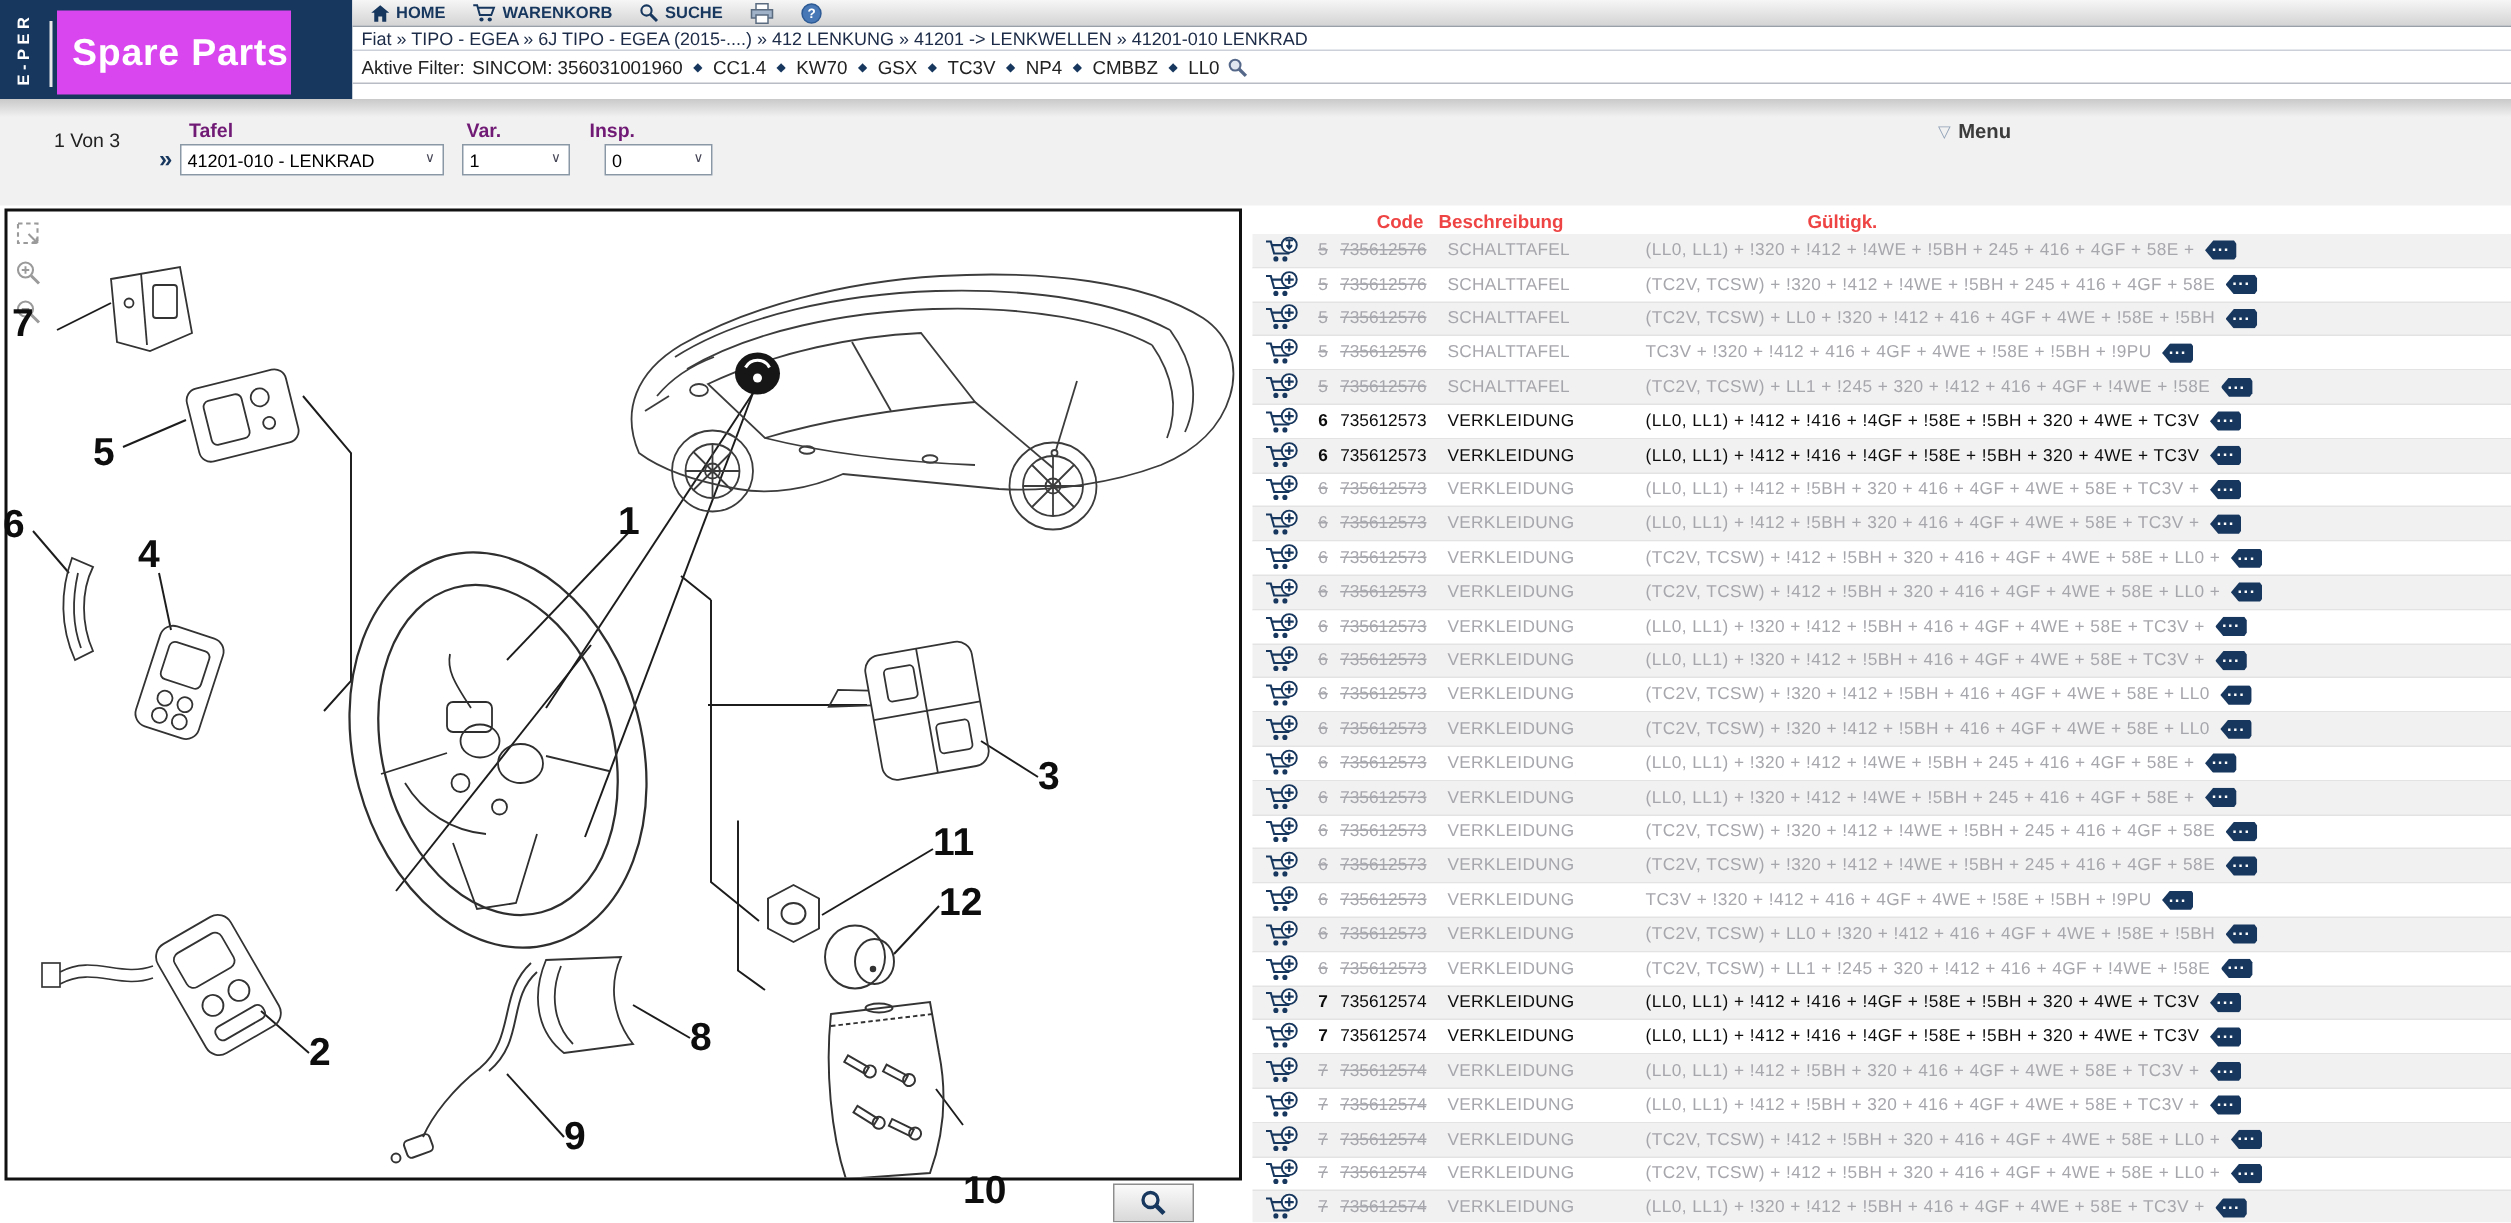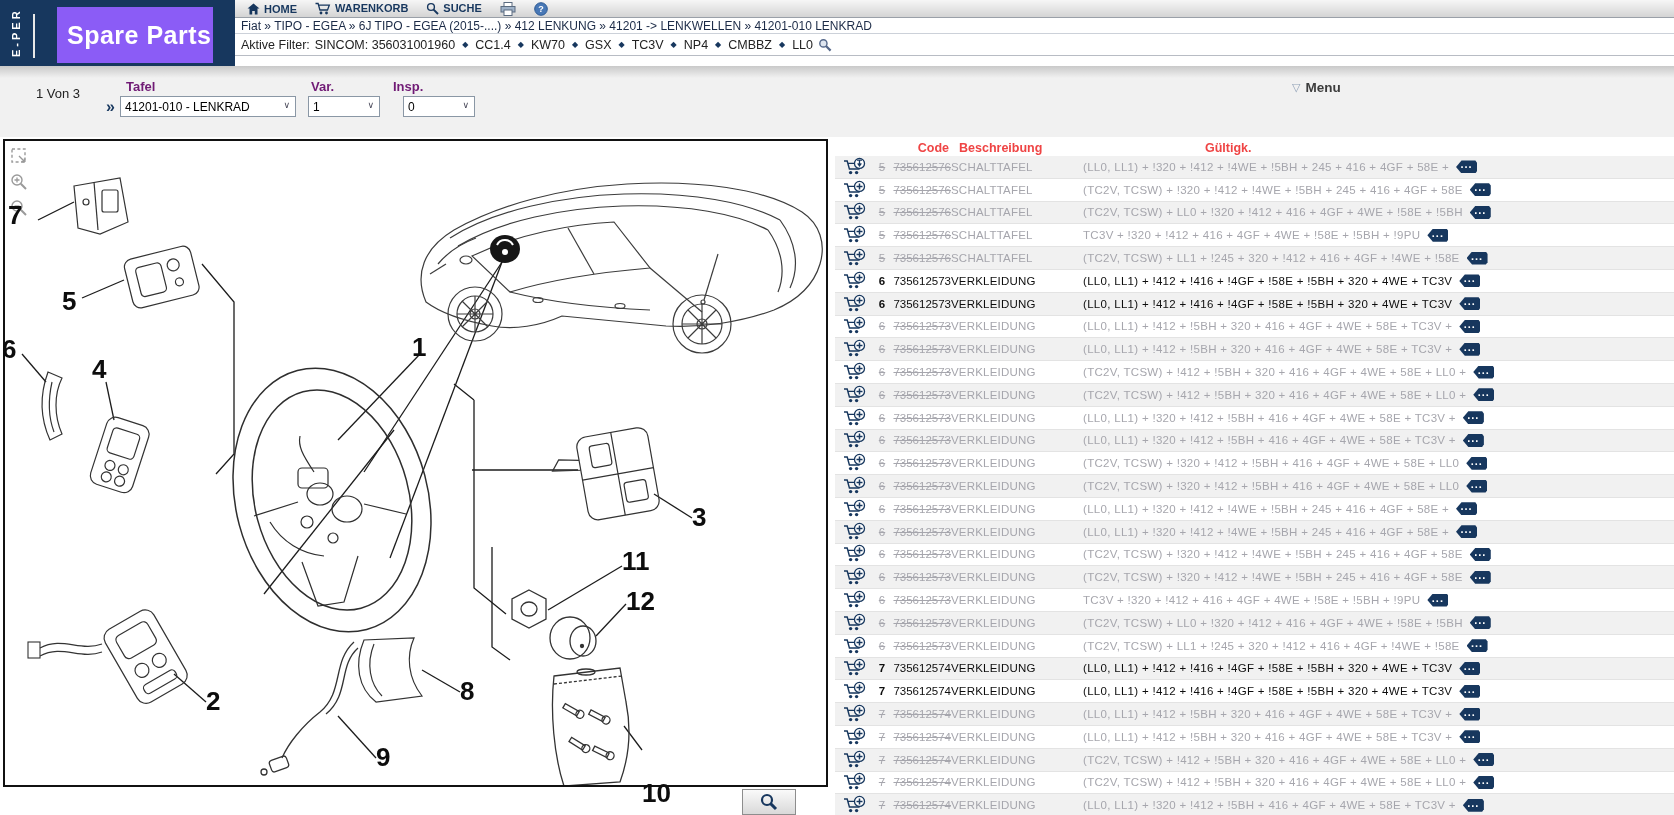--- a/index.html
+++ b/index.html
@@ -4,27 +4,27 @@
 <style>
   html,body{margin:0;padding:0;}
   #app{position:relative;width:1674px;height:815px;overflow:hidden;background:#fff;
        font-family:"Liberation Sans","DejaVu Sans",sans-serif;color:#222;}
   
   .logo-block{position:absolute;left:0;top:0;width:235px;height:66px;background:#17375e;}
   .eper-vert{position:absolute;left:2px;top:0;width:28px;height:66px;color:#fff;
      font-size:11px;font-weight:bold;letter-spacing:3px;writing-mode:vertical-rl;
      transform:rotate(180deg);display:flex;align-items:center;justify-content:center;}
   .logo-sep{position:absolute;left:33px;top:14px;width:2px;height:44px;background:#e8e8e8;}
-  .brand-box{position:absolute;left:38px;top:7px;width:156px;height:56px;background:#8b5cf6;
-     display:flex;align-items:center;margin-left:19px;}
+  .brand-box{position:absolute;left:38px;top:7px;width:156px;height:56px;background:#d946ef;
+     display:flex;align-items:center;}
   .brand-box span{color:#fff;font-size:25px;font-weight:bold;padding-left:10px;letter-spacing:0.5px;}
   .header-right{position:absolute;left:235px;top:0;right:0;height:66px;background:#fff;}
   .toolbar{height:17px;background:linear-gradient(#f6f6f6,#d4d4d4);border-bottom:1px solid #9aa0a8;
      display:flex;align-items:center;gap:18px;padding-left:12px;}
-  .tb-item{display:flex;align-items:flex-start;gap:4px;font-size:11px;font-weight:bold;
+  .tb-item{display:flex;align-items:center;gap:4px;font-size:11px;font-weight:bold;
      color:#17375e;cursor:pointer;}
   .breadcrumb{height:15px;border-bottom:1px solid #ccd1d9;font-size:12px;color:#1c2b47;
      display:flex;align-items:center;padding-left:6px;}
   .filterbar{height:21px;border-bottom:1px solid #b8bcc4;font-size:12.5px;color:#222;
      display:flex;align-items:center;padding-left:6px;gap:5px;}
   .filterbar .diamond{color:#17375e;font-size:8px;margin:0 2px;}
   
   .band{position:absolute;left:0;top:66px;width:100%;height:12px;
      background:linear-gradient(#c9c9c9,#f1f1f1);}
   .controls{position:absolute;left:0;top:78px;width:100%;height:59px;background:#f1f1f1;}
@@ -52,21 +52,21 @@
   .h-code{width:114px;text-align:right;}
   .h-desc{width:126px;padding-left:10px;}
   .h-val{padding-left:120px;}
   .trow{height:21.8px;display:flex;align-items:center;padding-left:8px;
      border-bottom:1px solid #e3e3e3;font-size:11.5px;cursor:pointer;}
   .trow.odd{background:#f1f1f1;}
   .trow.even{background:#fff;}
   .c-icon{width:28px;display:flex;align-items:center;}
   .c-qty{width:22px;text-align:center;}
   .c-code{width:58px;text-align:right;}
-  .c-desc{width:118px;letter-spacing:0.2px;}
+  .c-desc{width:118px;padding-left:14px;letter-spacing:0.2px;}
   .c-val{padding-left:14px;white-space:nowrap;letter-spacing:0.3px;display:flex;align-items:center;}
   .trow.disabled .c-qty,.trow.disabled .c-code{text-decoration:line-through;}
   .trow.disabled{color:#a6a6ad;}
   .trow.active{color:#0d0d0d;}
   .trow.active .c-qty{font-weight:bold;}
   .badge{display:inline-block;margin-left:7px;width:21px;height:13px;background:#17375e;
      clip-path:polygon(0 50%,26% 0,92% 0,100% 18%,100% 82%,92% 100%,26% 100%);
      color:#fff;font-size:11px;font-weight:bold;line-height:8px;text-align:center;
      letter-spacing:1px;flex:none;}
   

